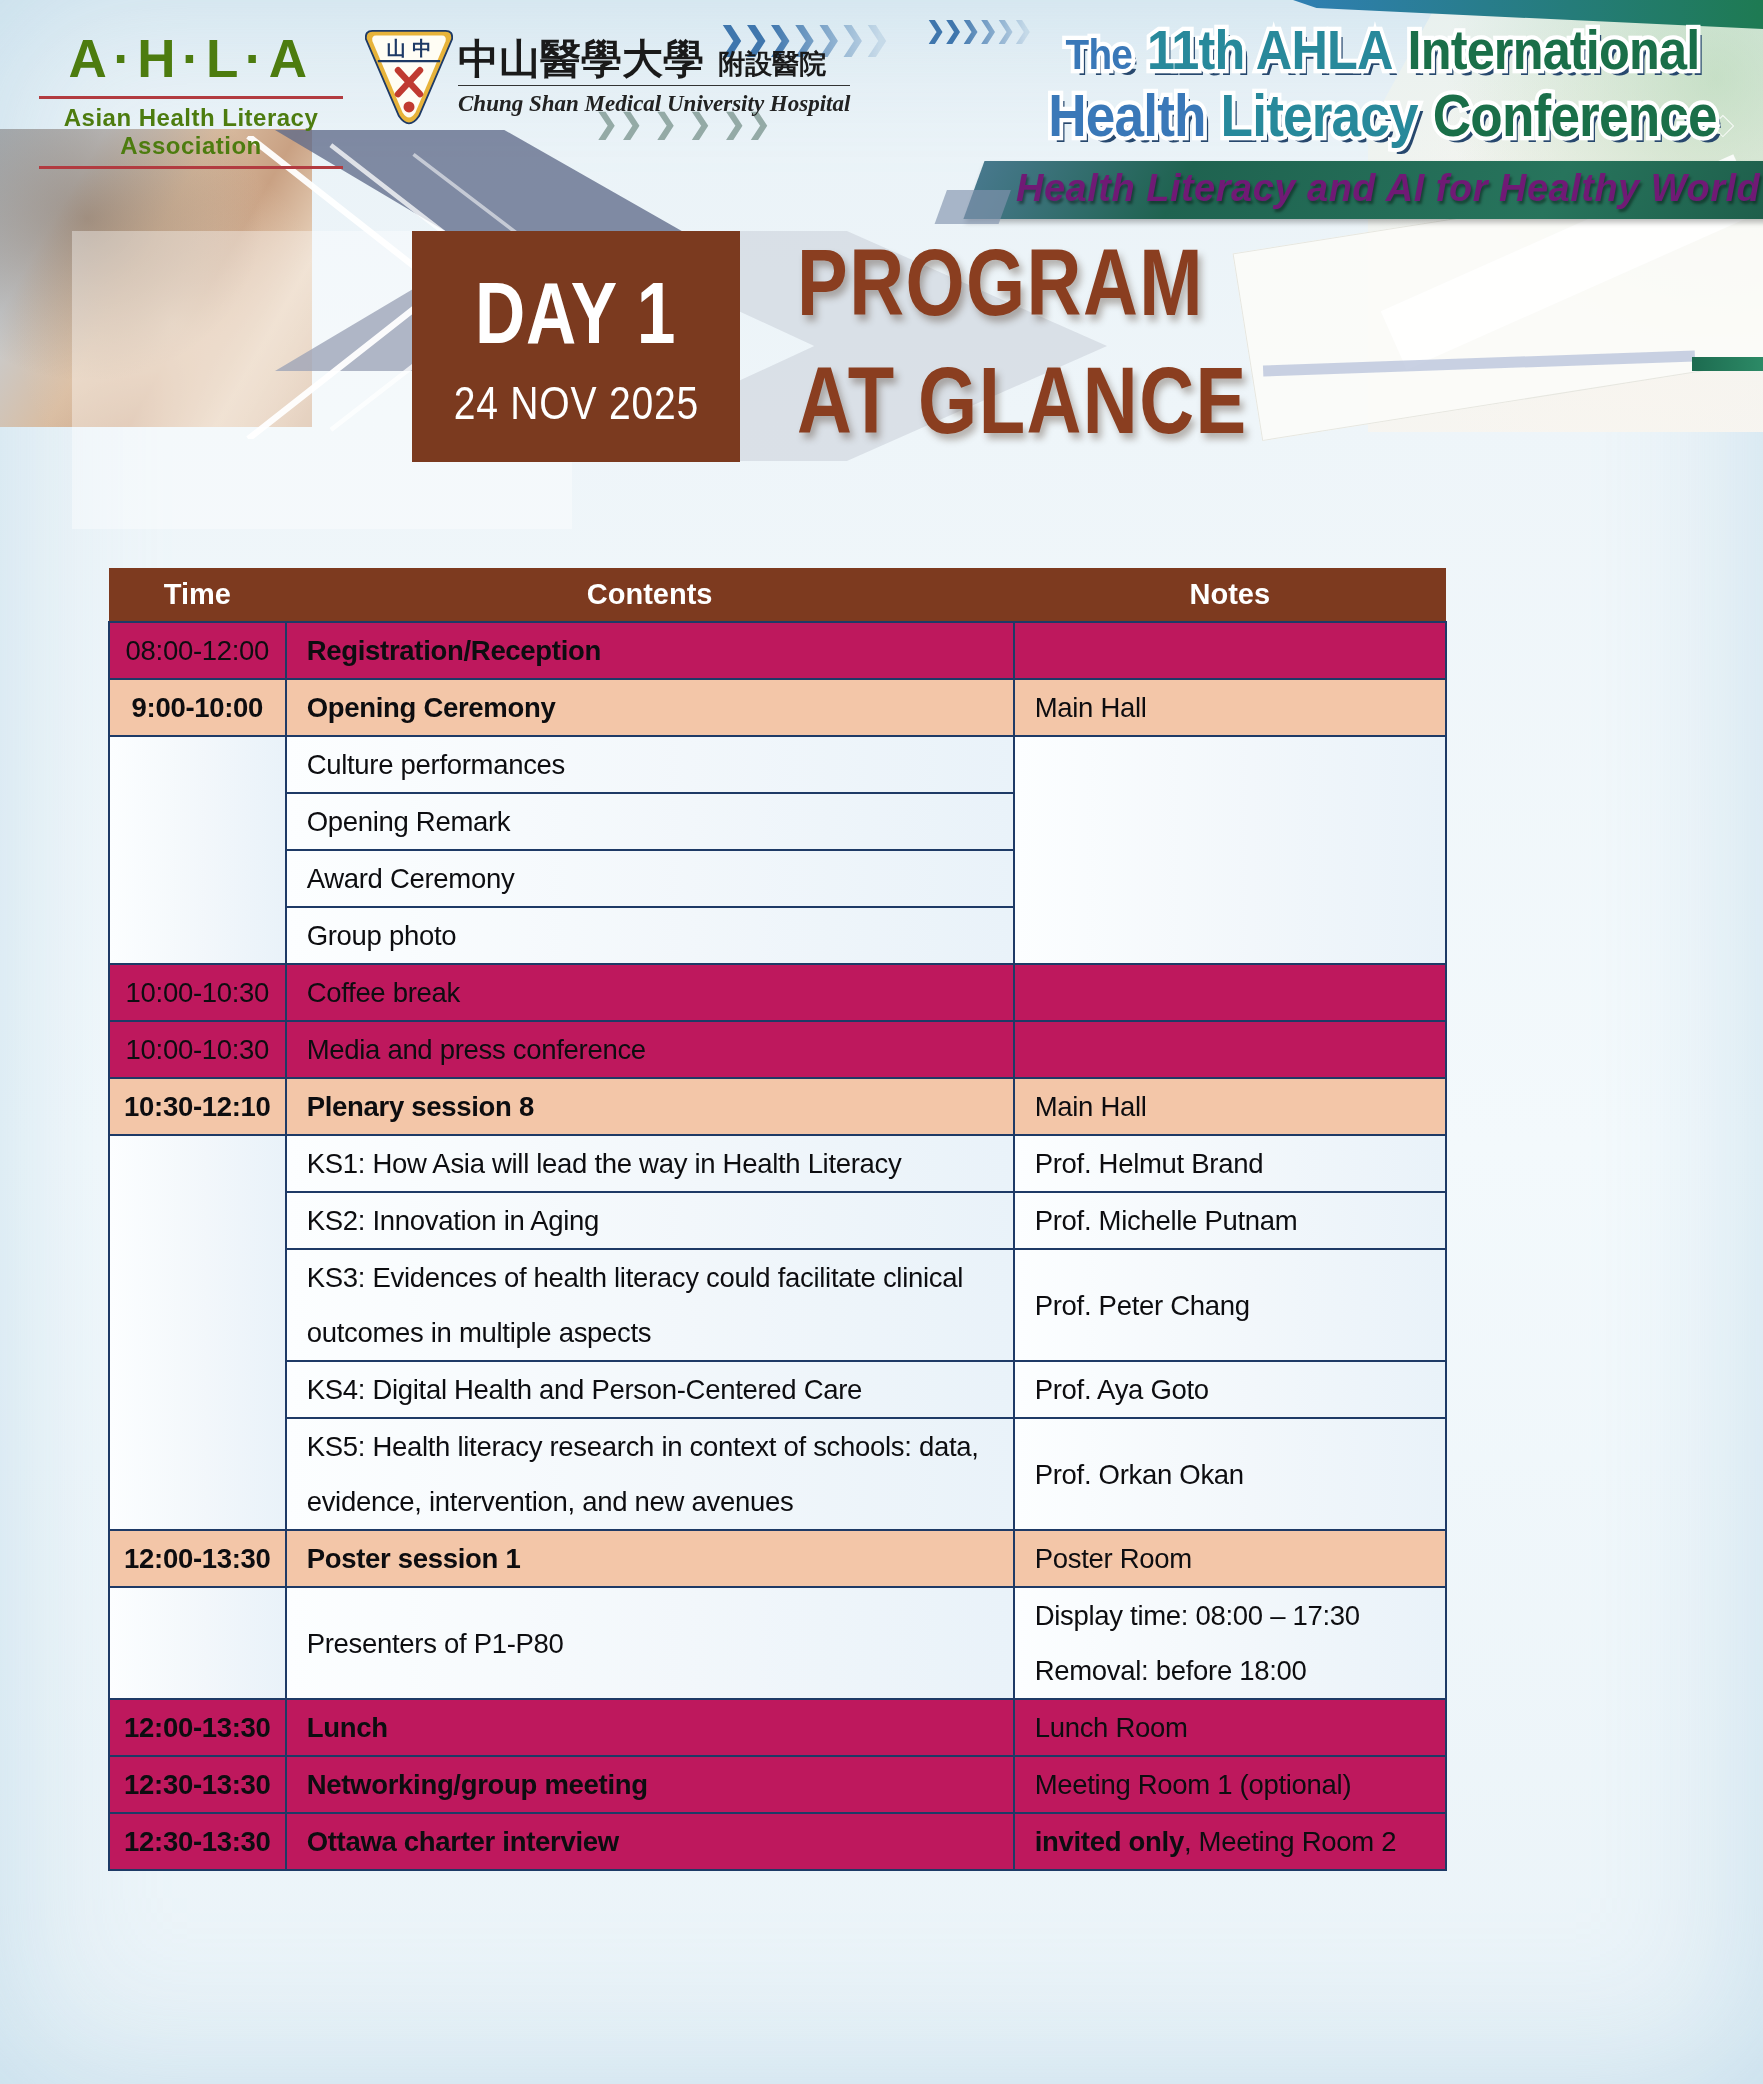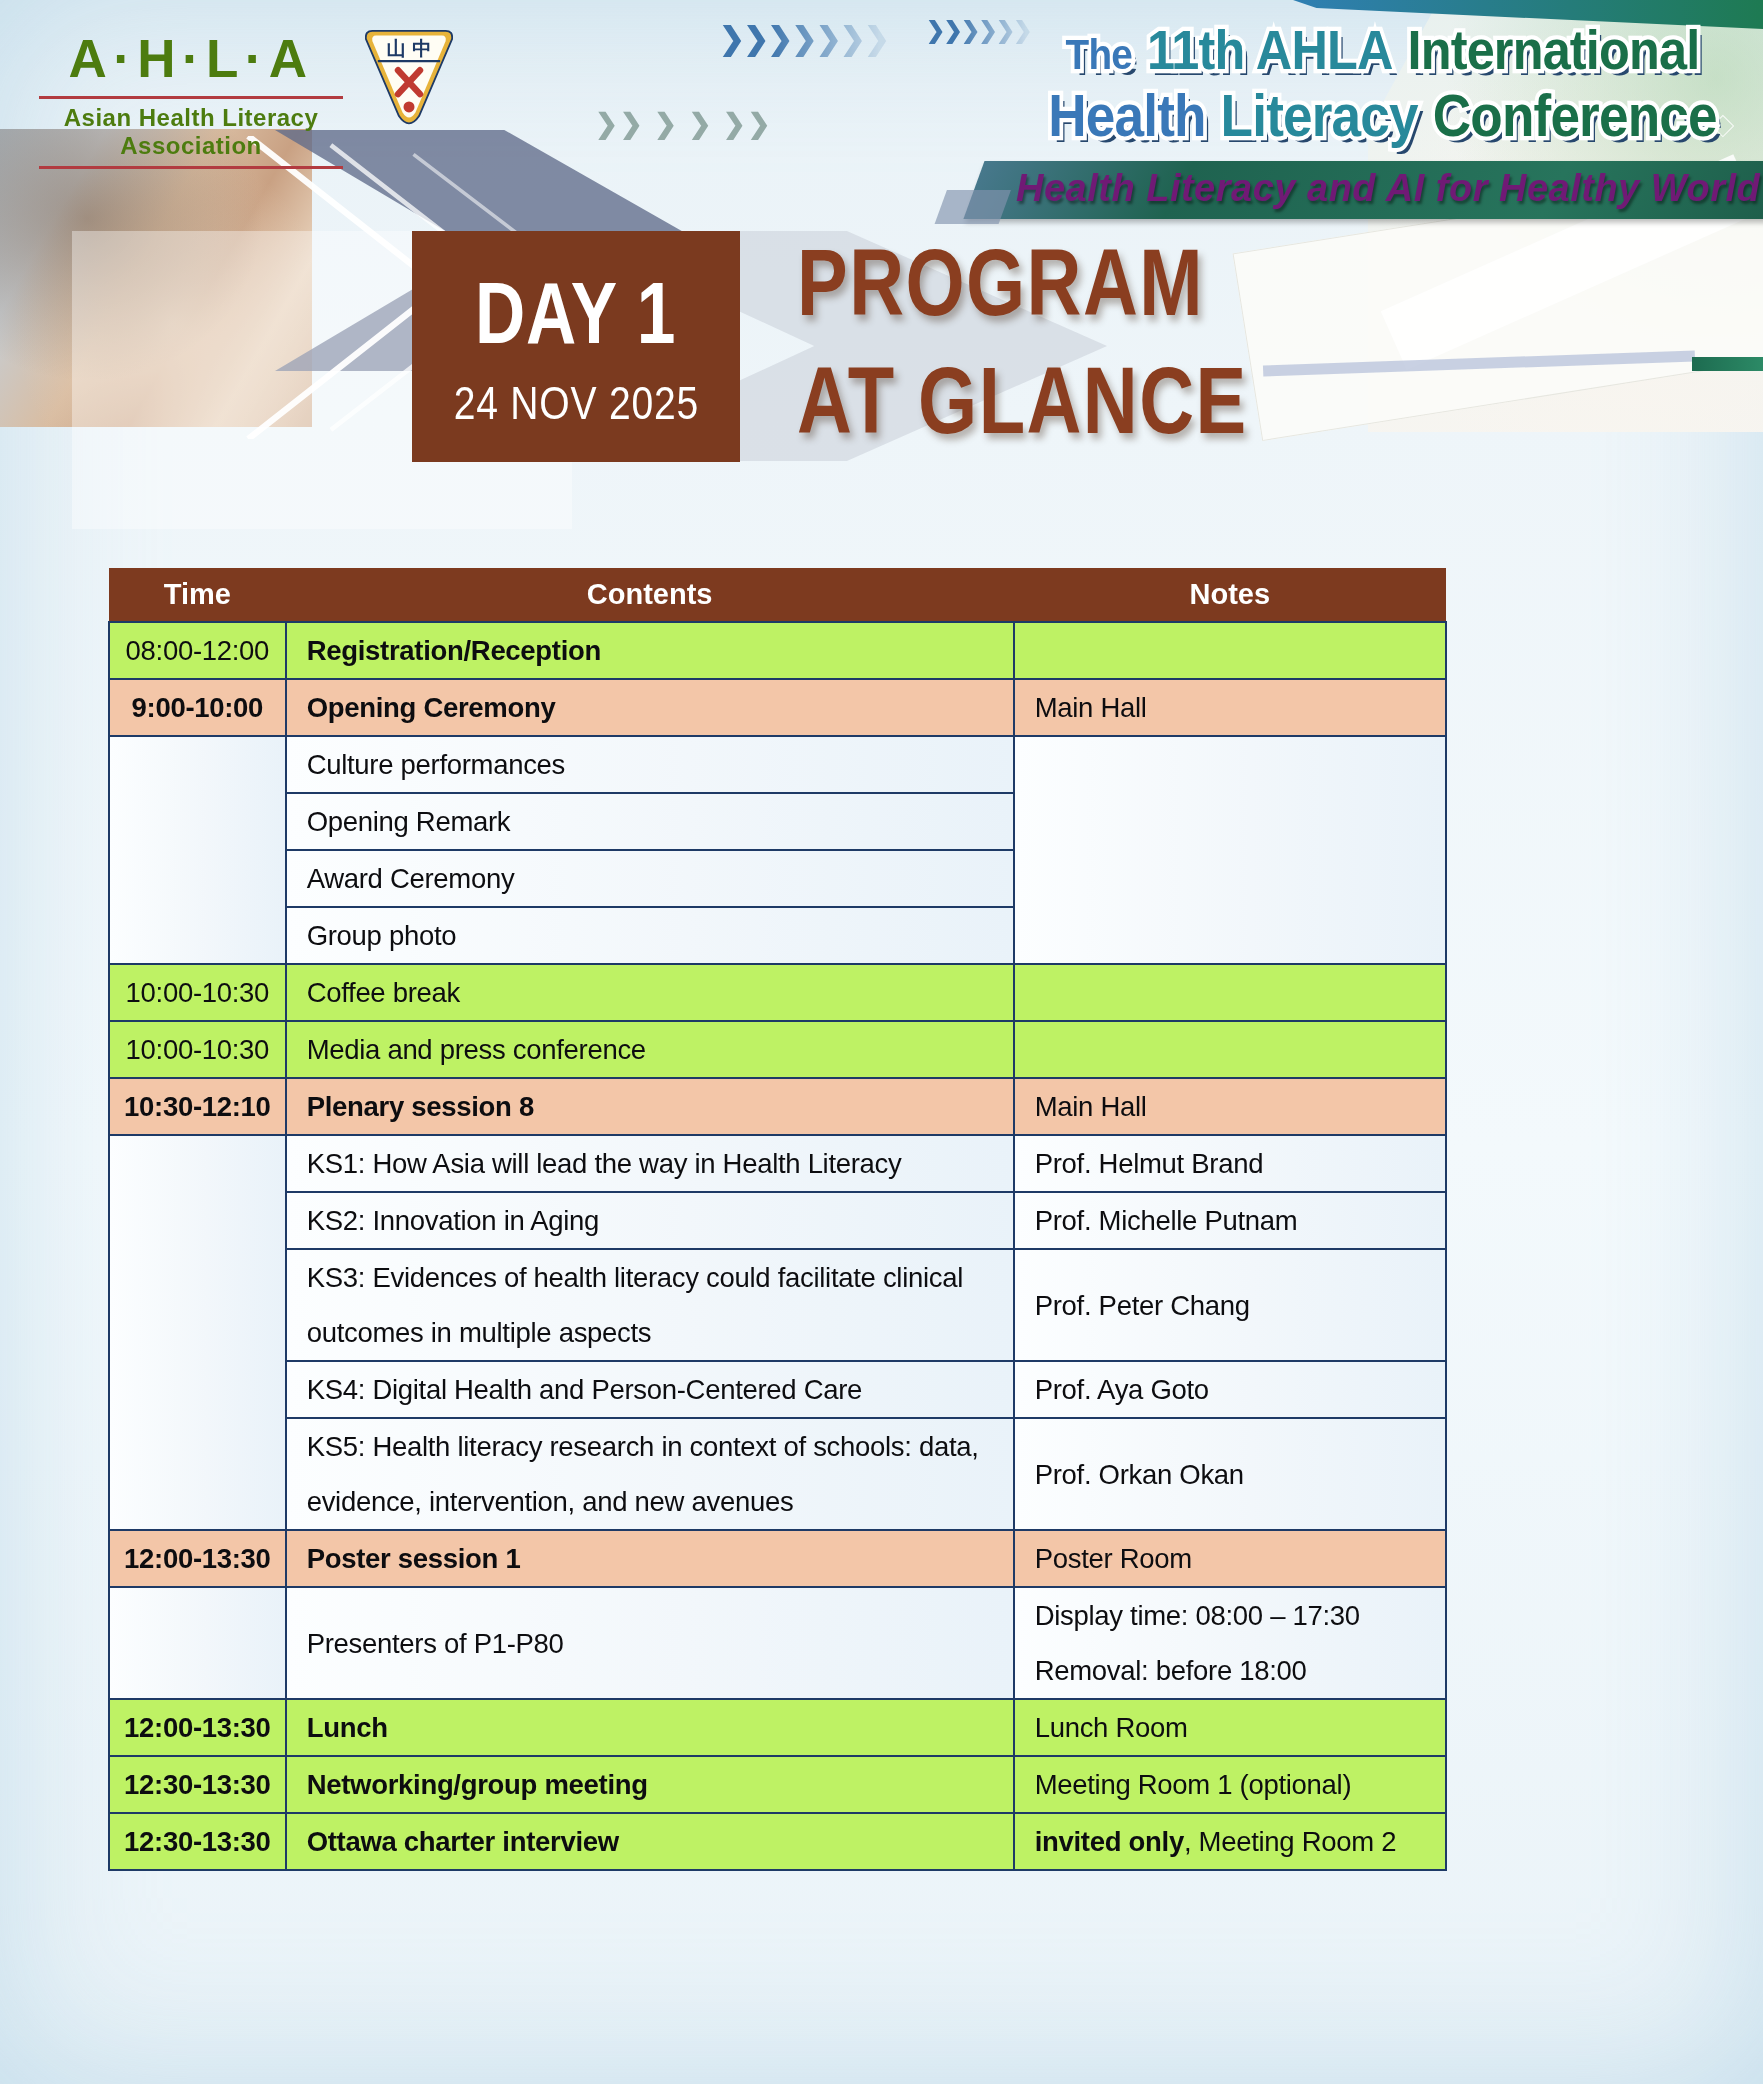--- a/index.html
+++ b/index.html
@@ -89,21 +89,21 @@
   .prog{left:797px;top:224px;color:#8a3e20;font-weight:700;font-size:95px;line-height:1.24;
     transform:scaleX(.8);transform-origin:left top;letter-spacing:1.8px;white-space:nowrap;
     text-shadow:4.6px 5.5px 8.3px rgba(70,45,30,.35);}
 
   
   table.program{position:absolute;left:108px;top:568px;width:1339px;z-index:2;
     border-collapse:collapse;font-size:27.5px;color:#0d0d10;letter-spacing:-0.3px;}
   .program th{background:#7d3a1f;color:#fff;font-size:29px;font-weight:700;height:51px;border:none;letter-spacing:0;}
   .program td{border:2.8px solid #1e3a66;padding:0 20px;line-height:2.0;height:52px;vertical-align:middle;}
   .program td.time{text-align:center;padding:0 3.7px;white-space:nowrap;}
-  .program tr.light td{background:#bef264;}
+  .program tr.light td{background:#be185d;}
   .program tr.dark td{background:#f3c6a8;}
   .program tr.white td{background:linear-gradient(90deg,#fcfeff 0%,#f2f7fb 55%,#e9f2f9 100%);}
   .program .b{font-weight:700;}
 </style>
 </head>
 <body>
 
 <div class="page">
 
   <div class="decor">
@@ -137,20 +137,27 @@
 
   <div class="z csmu">
     <svg width="88" height="101" viewBox="0 0 96 110">
       <path d="M8 3 h80 q8 0 7 9 l-36 84 q-11 16 -22 0 L1 12 q-1 -9 7 -9 z" fill="#e7b33a" stroke="#1e3a66" stroke-width="2"></path>
       <path d="M12 8 h72 q5 0 4 6 l-33 78 q-7 11 -14 0 L8 14 q-1 -6 4 -6 z" fill="#fffdf4"></path>
       <text x="48" y="29" text-anchor="middle" font-size="21" font-weight="bold" fill="#1e3a66" font-family="DejaVu Serif, serif">山 中</text>
       <line x1="14" y1="36" x2="82" y2="36" stroke="#1e3a66" stroke-width="2.5"></line>
       <path d="M36 46 l24 26 M60 46 l-24 26" stroke="#c03a30" stroke-width="7" stroke-linecap="round"></path>
       <circle cx="48" cy="86" r="6" fill="#c03a30"></circle>
     </svg>
+    <div class="csmu-text">
+      <div class="csmu-cn">
+        <span>中山醫學大學</span>
+        <span class="sub">附設醫院</span>
+      </div>
+      <div class="csmu-en">Chung Shan Medical University Hospital</div>
+    </div>
   </div>
 
   <div class="z conf">
     <div class="t-line">
       <span class="w w-the c-blue" data-text="The">The</span><span class="w c-teal" data-text="11th AHLA">11th AHLA</span><span class="w c-green" data-text="International">International</span>
     </div>
     <div class="t-line t-line2">
       <span class="w c-blue" data-text="Health">Health</span><span class="w c-teal" data-text="Literacy">Literacy</span><span class="w c-green" data-text="Conference">Conference</span>
     </div>
     <div class="banner">

